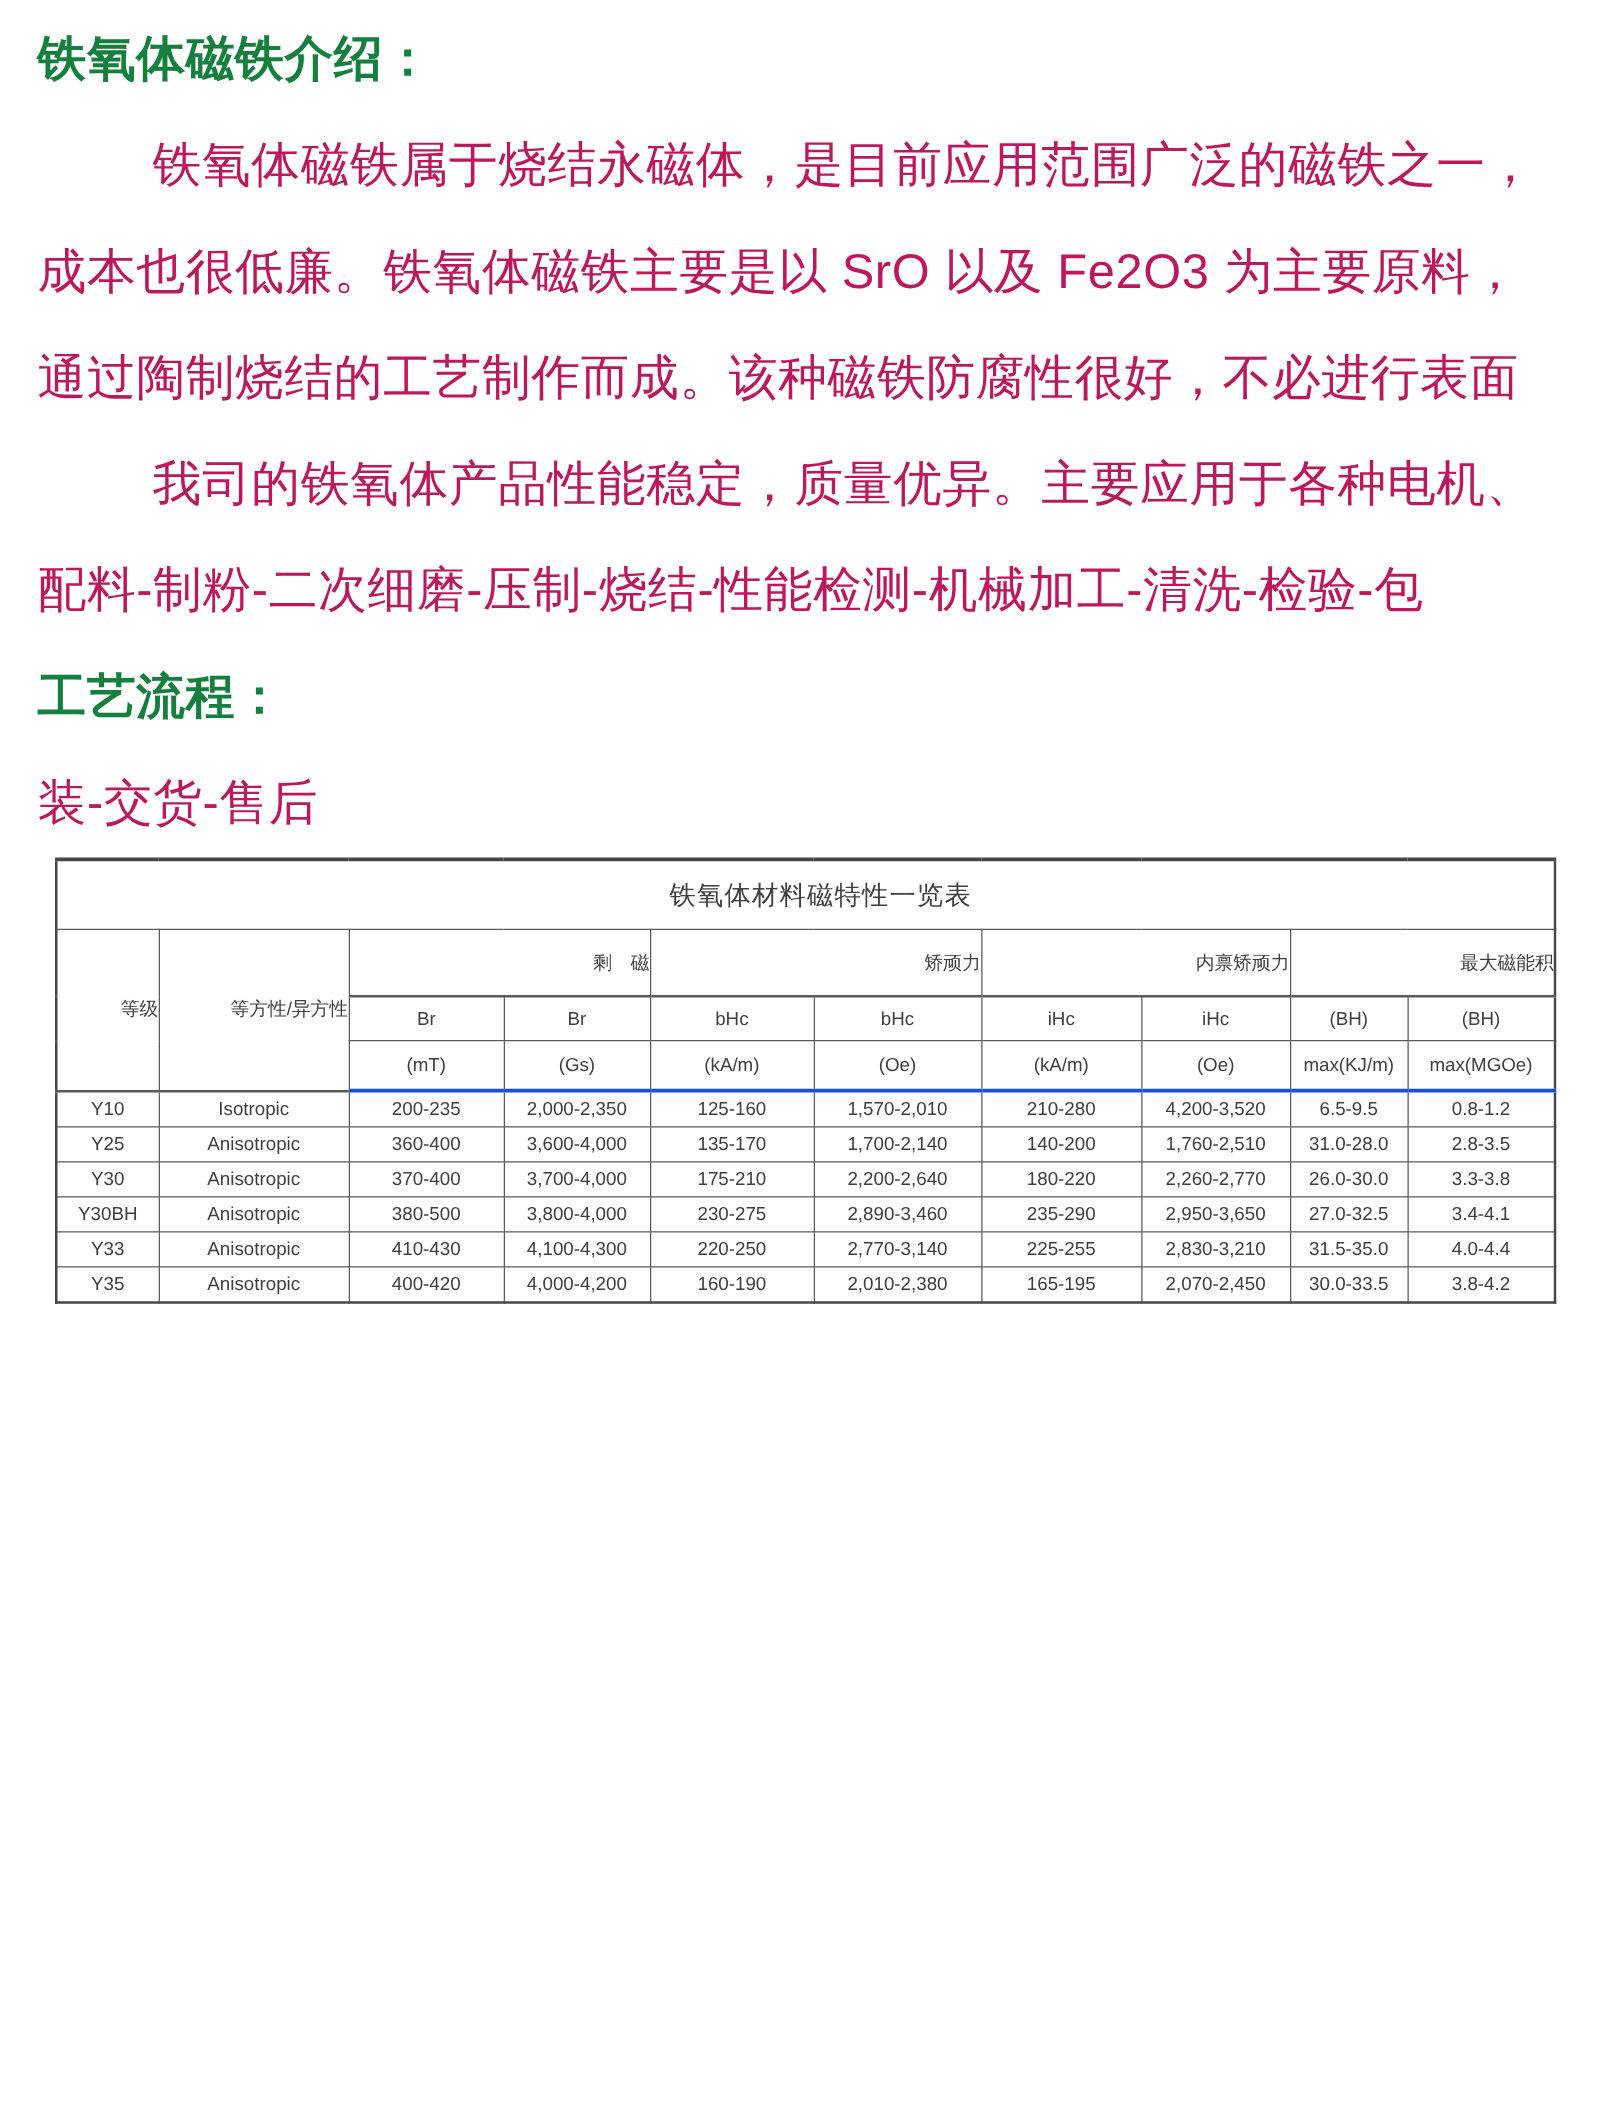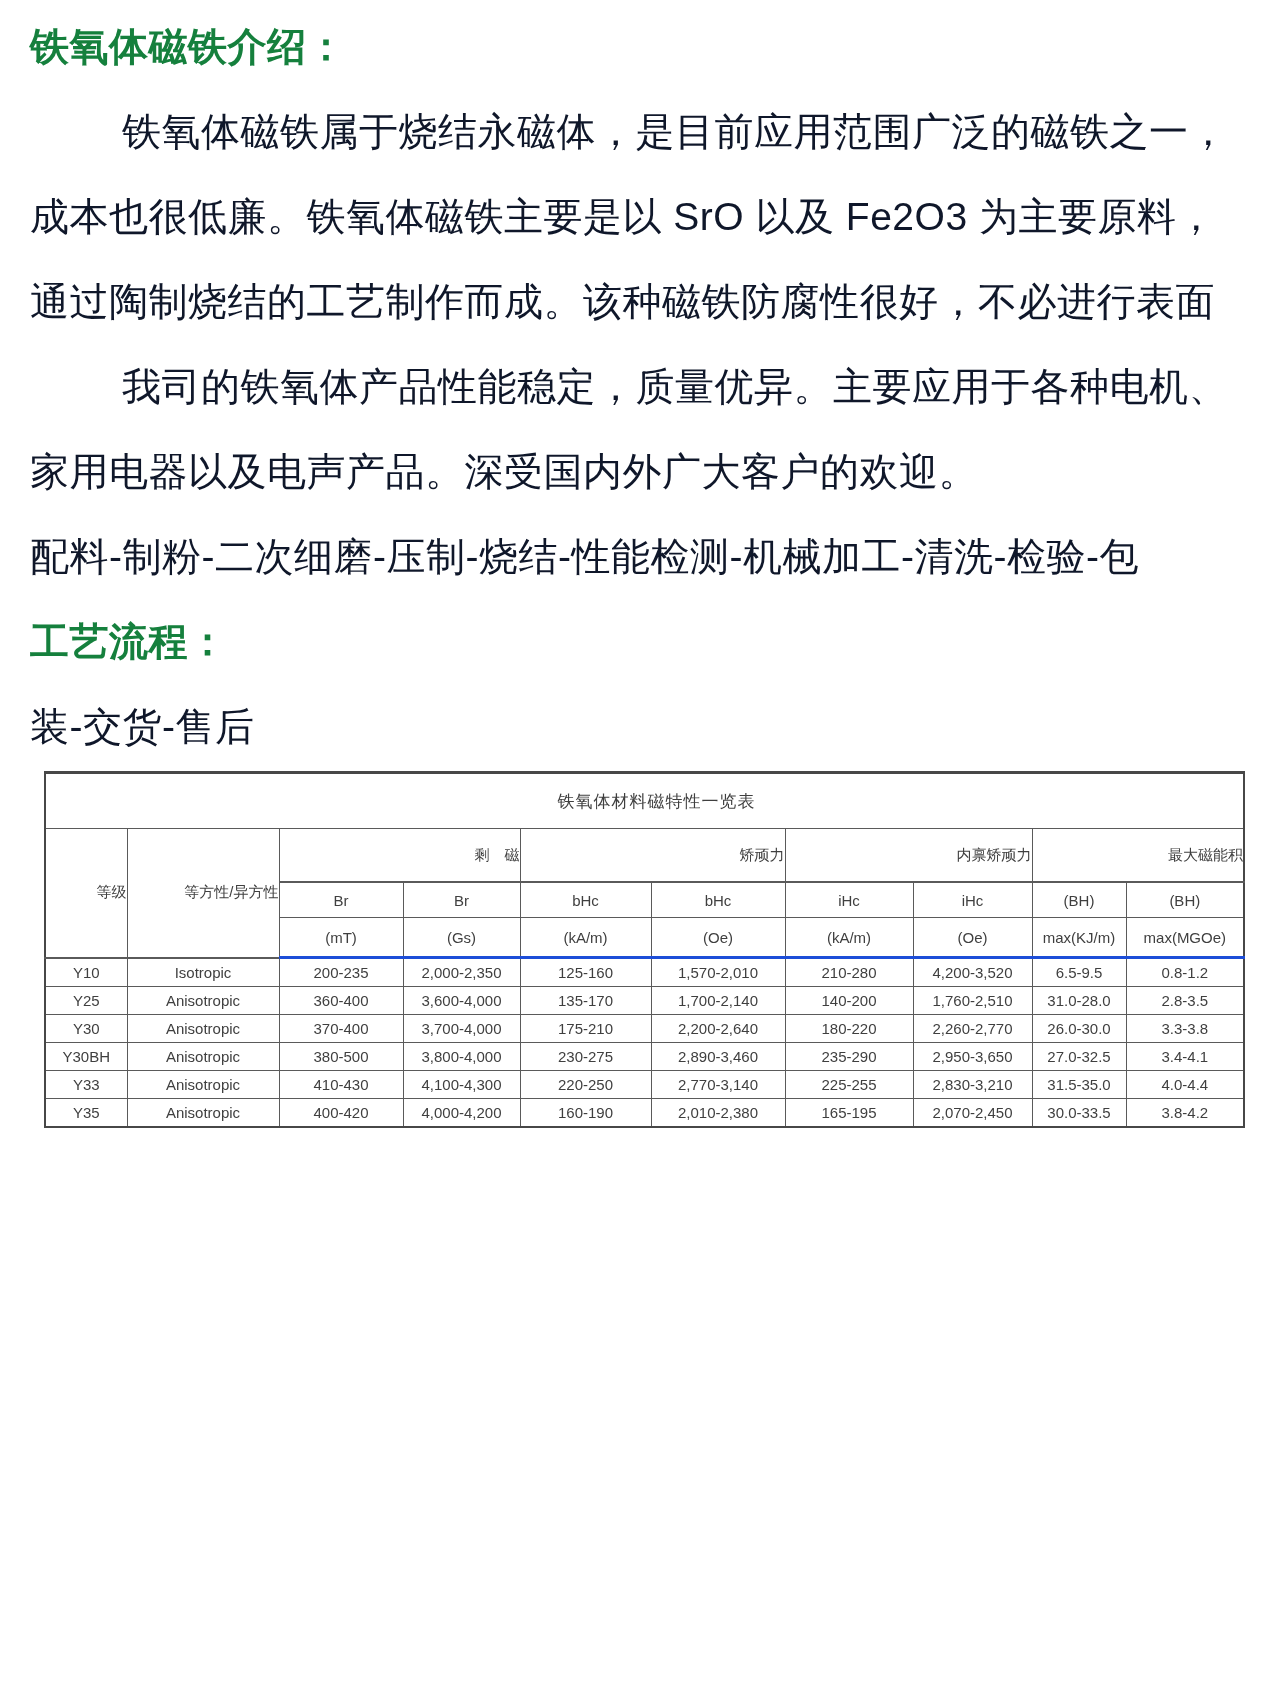--- a/index.html
+++ b/index.html
@@ -18,21 +18,21 @@
   .doc {
     padding: 4px 26px 0 30px;
   }
   .text-line {
     height: 85px;
     display: flex;
     align-items: center;
     font-size: 39px;
     letter-spacing: 0.5px;
     white-space: nowrap;
-    color: #0f172a;
+    color: #be185d;
   }
   .text-line.bold {
     font-weight: bold;
     color: #15803d;
   }
   .text-line.indent {
     padding-left: 92px;
   }
   .mag-table {
     border-collapse: collapse;
@@ -48,42 +48,41 @@
     border: 1px solid #5a5a5a;
     text-align: center;
     vertical-align: middle;
     padding: 0;
     font-size: 15px;
     overflow: hidden;
     white-space: nowrap;
   }
   .mag-table .title-cell {
     height: 54px;
-    font-size: 17px;
+    font-size: 21px;
     letter-spacing: 1px;
     padding-left: 24px;
   }
   .row-group td { height: 52px; border-bottom-width: 2px; text-align: right; }
   .row-sub td { height: 34px; }
   .row-units td { height: 38px; border-bottom: 3px solid #1d4ed8; }
   .mag-table tbody td { height: 27px; }
   .blank-space { height: 450px; }
 </style>
 </head>
 <body>
 
 <div class="doc">
 
   <div>
       <div class="text-line bold">铁氧体磁铁介绍：</div>
       <div class="text-line indent">铁氧体磁铁属于烧结永磁体，是目前应用范围广泛的磁铁之一，</div>
       <div class="text-line">成本也很低廉。铁氧体磁铁主要是以 SrO 以及 Fe2O3 为主要原料，</div>
       <div class="text-line">通过陶制烧结的工艺制作而成。该种磁铁防腐性很好，不必进行表面</div>
       <div class="text-line indent">我司的铁氧体产品性能稳定，质量优异。主要应用于各种电机、</div>
-      <div class="text-line">家用电器以及电声产品。深受国内外广大客户的欢迎。</div>
       <div class="text-line">配料-制粉-二次细磨-压制-烧结-性能检测-机械加工-清洗-检验-包</div>
       <div class="text-line bold">工艺流程：</div>
       <div class="text-line">装-交货-售后</div>
     </div>
 
   <table class="mag-table">
     <colgroup>
       <col style="width:82px">
         <col style="width:152px">
       <col style="width:124px">

